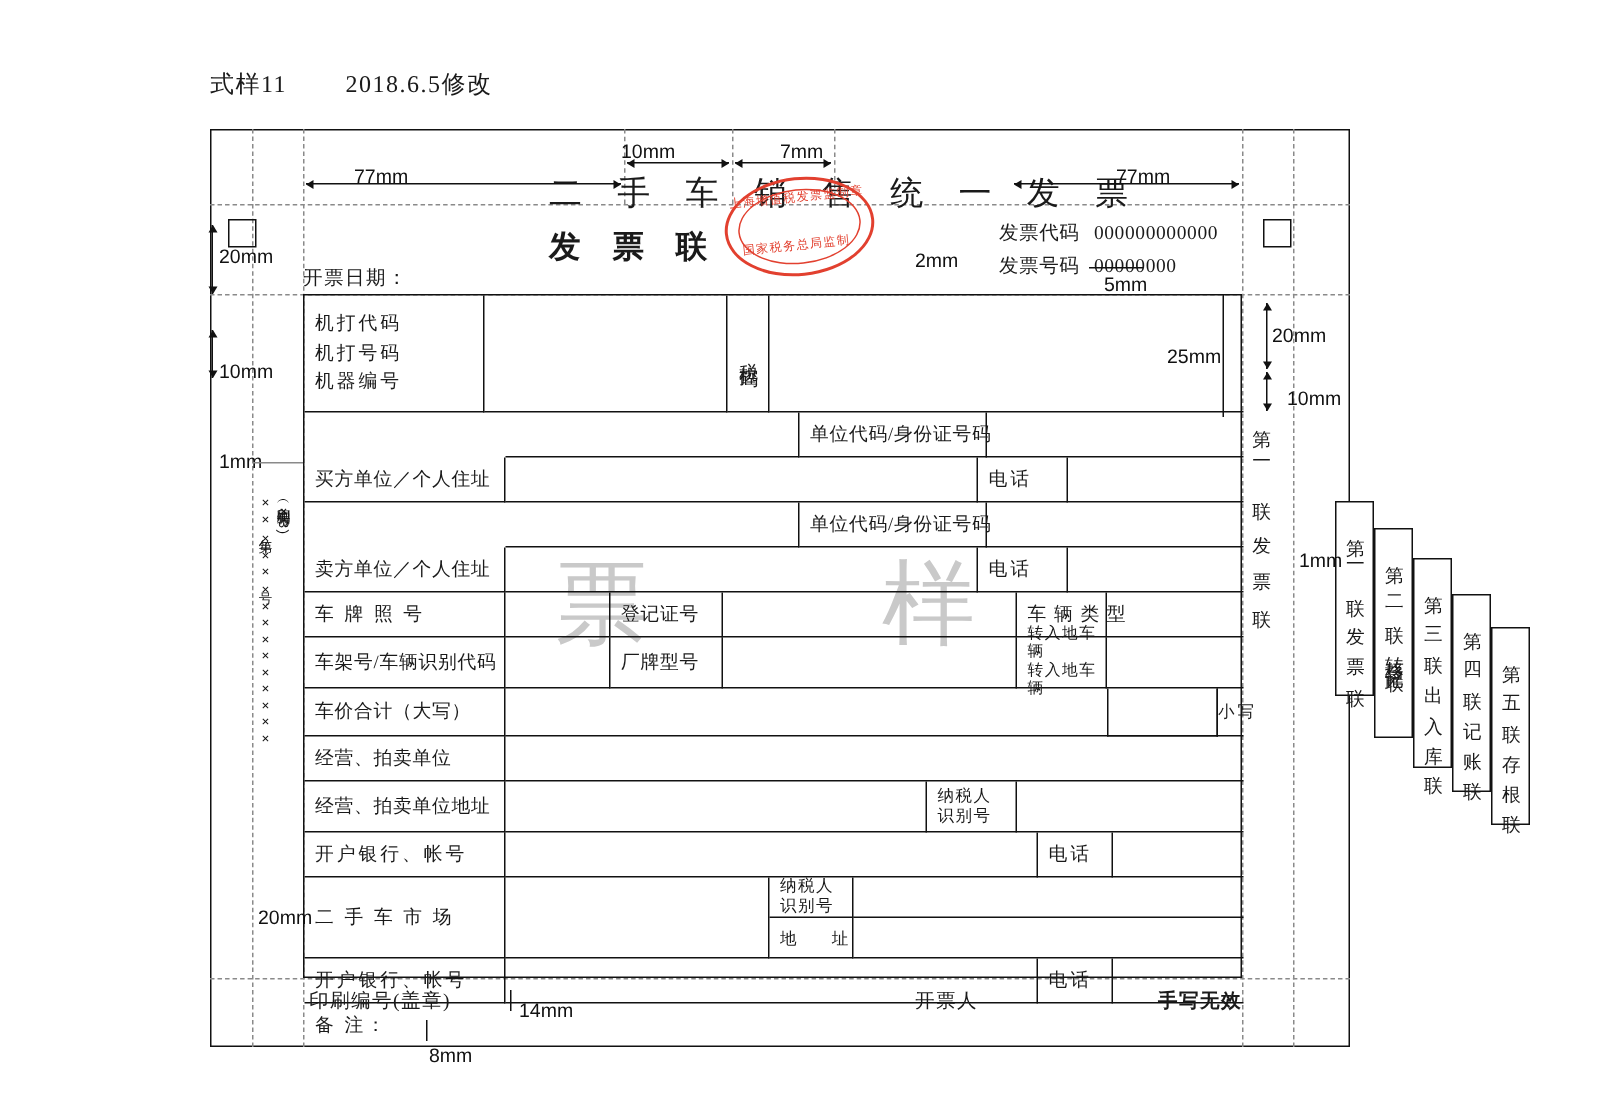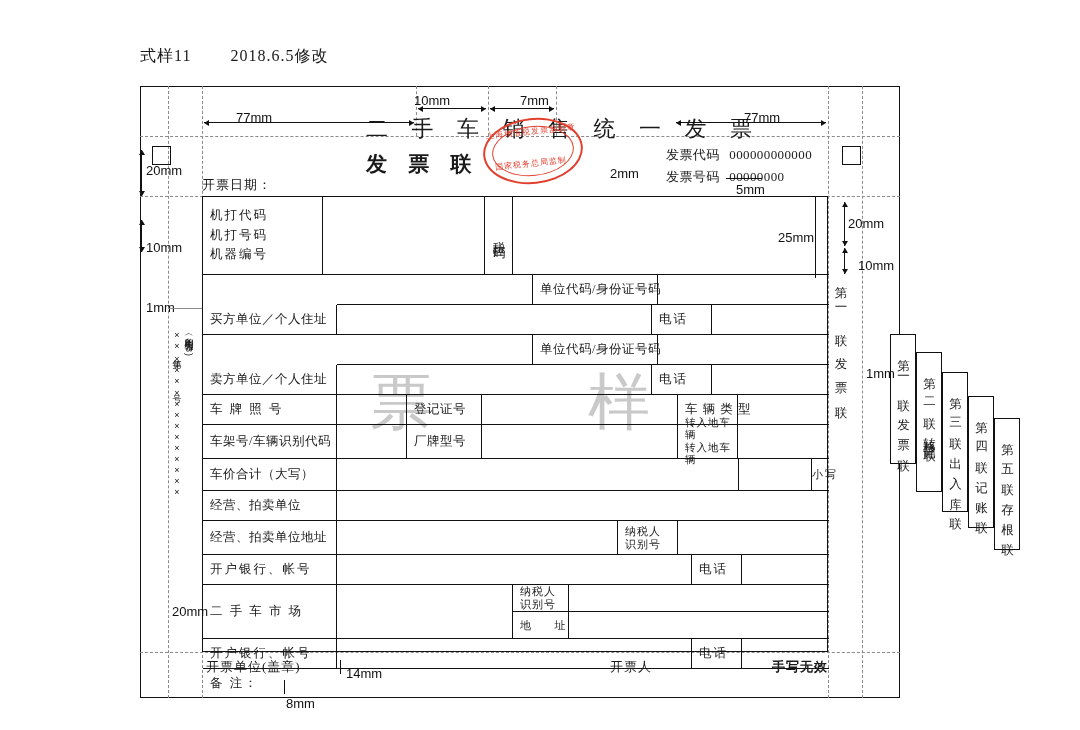--- a/index.html
+++ b/index.html
@@ -302,21 +302,21 @@
     <div class="vtext">
         <span>第 四 联  记 账 联</span>
       </div>
   </div>
   <div class="strip" style="left:958px;top:418px;width:26px;height:132px;">
     <div class="vtext">
         <span>第 五 联  存 根 联</span>
       </div>
   </div>
 
-  <div class="footline" style="left:170px;top:658px;">开票单位(盖章)</div>
+  <div class="footline" style="left:170px;top:658px;">印刷编号(盖章)</div>
   <div class="footline" style="left:574px;top:658px;">开票人</div>
   <div class="footline" style="left:736px;top:658px;font-weight:bold;">手写无效</div>
 
   <div class="sidecode">××年第×××号××××××××××</div>
   <div class="sidecode2">（印刷编号）×3)</div>
 
   <div class="arrow-h" style="left:168px;top:122px;width:210px;"></div>
   <div class="mm" style="left:200px;top:110px;">77mm</div>
 
   <div class="arrow-h" style="left:382px;top:108px;width:68px;"></div>

